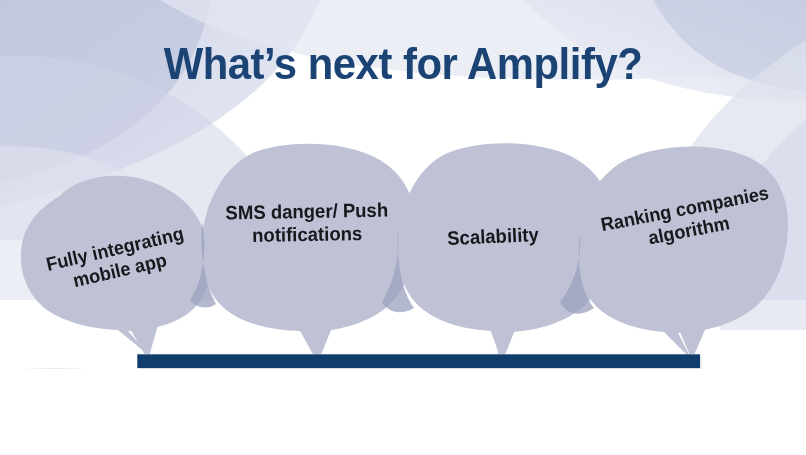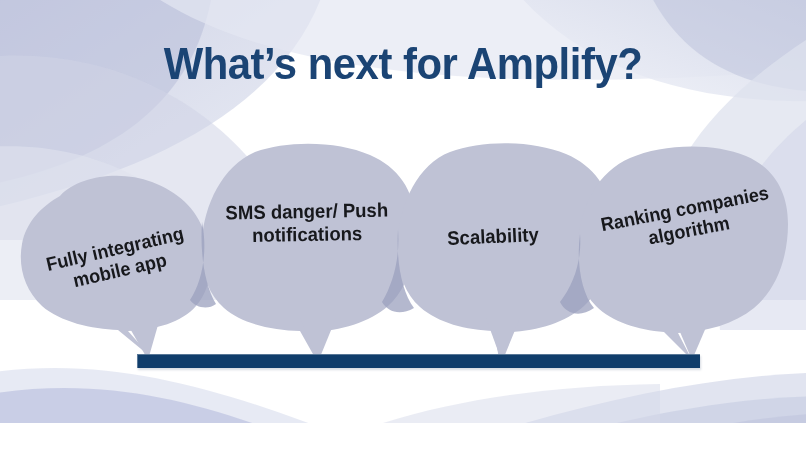--- a/index.html
+++ b/index.html
@@ -3,21 +3,21 @@
 <meta charset="utf-8">
 <style>
   html, body {
     margin: 0;
     padding: 0;
     background: #ffffff;
   }
   #slide {
     position: relative;
     width: 806px;
-    height: 423px;
+    height: 369px;
     overflow: hidden;
     background: #ffffff;
     font-family: "Liberation Sans", sans-serif;
   }
   #bg-layer {
     position: absolute;
     inset: 0;
     width: 806px;
     height: 455px;
   }

